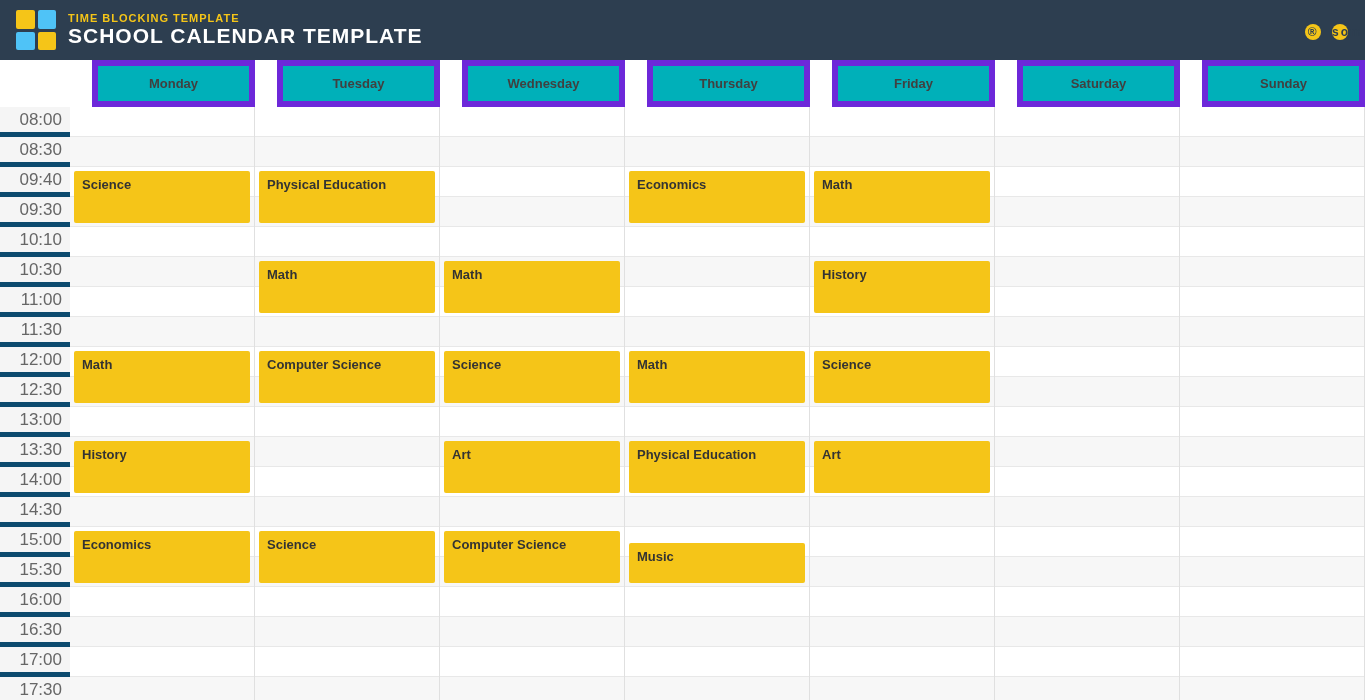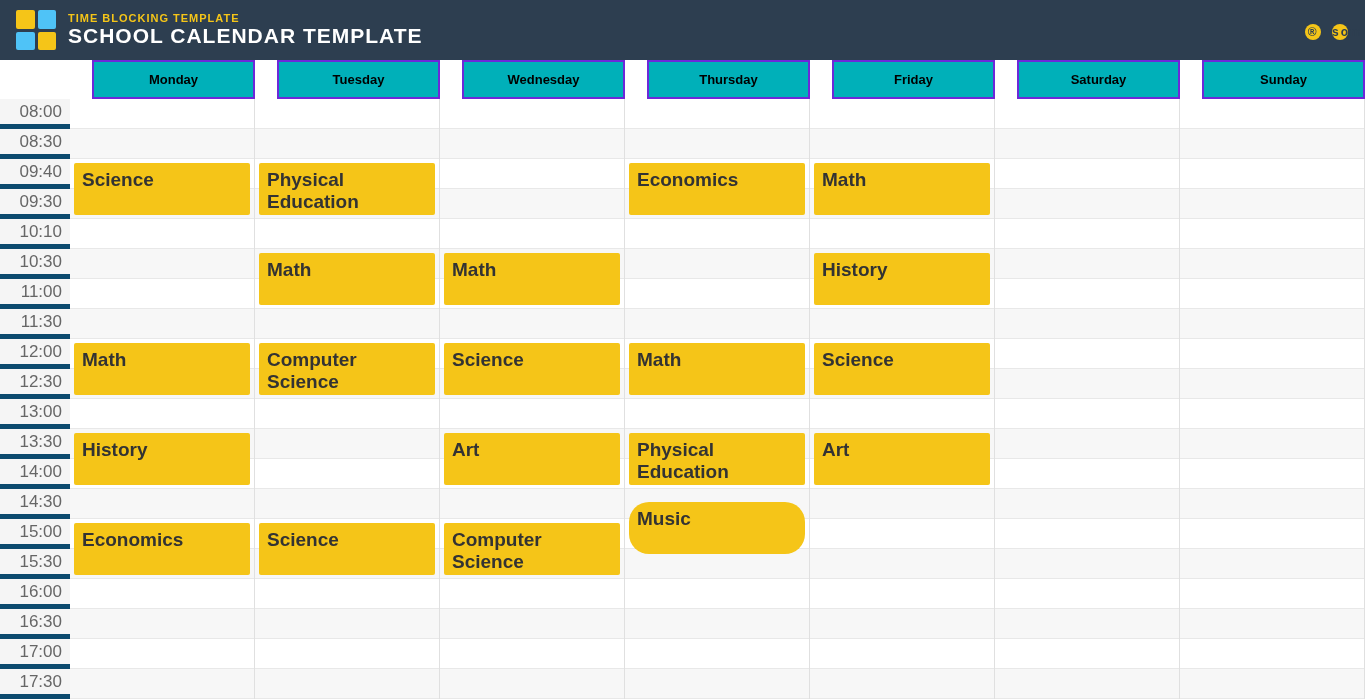--- a/index.html
+++ b/index.html
@@ -77,26 +77,26 @@
     .day-headers {
       display: grid;
       grid-template-columns: 70px repeat(7, 1fr);
       background: #fff;
     }
     .day-header-empty {
       background: #fff;
     }
     .day-header {
       background: #00b0b9;
-      color: #000000;
+      color: #404040;
       font-size: 13px;
       font-weight: bold;
       text-align: center;
       padding: 10px 4px;
-      border: 2px solid #6d28d9;
+      border: 6px solid #6d28d9;
       margin-left: 22px;
     }
 
     
     .grid-container {
       display: flex;
       width: 100%;
     }
     .time-labels-col {
       width: 70px;
@@ -133,21 +133,21 @@
     .day-bg-slot:nth-child(even) {
       background: #f7f7f7;
     }
     .event-block {
       position: absolute;
       left: 4px;
       right: 4px;
       background: #f5c518;
       border-radius: 2px;
       padding: 6px 8px;
-      font-size: 19px;
+      font-size: 13px;
       font-weight: 600;
       color: #333;
       overflow: hidden;
     }
   </style>
 </head>
 <body>
 
 <div class="header">
   <div class="header-left">
@@ -298,21 +298,21 @@
         <div class="day-bg-slot"></div>
         <div class="day-bg-slot"></div>
         <div class="day-bg-slot"></div>
         <div class="day-bg-slot"></div>
         <div class="day-bg-slot"></div>
         <div class="day-bg-slot"></div>
         <div class="day-bg-slot"></div>
         <div class="event-block" style="top: 64px; height: 52px;">Economics</div>
         <div class="event-block" style="top: 244px; height: 52px;">Math</div>
         <div class="event-block" style="top: 334px; height: 52px;">Physical Education</div>
-        <div class="event-block" style="top: 403px; height: 52px; border-radius: 20px;">Music</div>
+        <div class="event-block" style="top: 436px; height: 40px;">Music</div>
       </div>
     <div class="day-col" id="col-friday">
         <div class="day-bg-slot"></div>
         <div class="day-bg-slot"></div>
         <div class="day-bg-slot"></div>
         <div class="day-bg-slot"></div>
         <div class="day-bg-slot"></div>
         <div class="day-bg-slot"></div>
         <div class="day-bg-slot"></div>
         <div class="day-bg-slot"></div>

